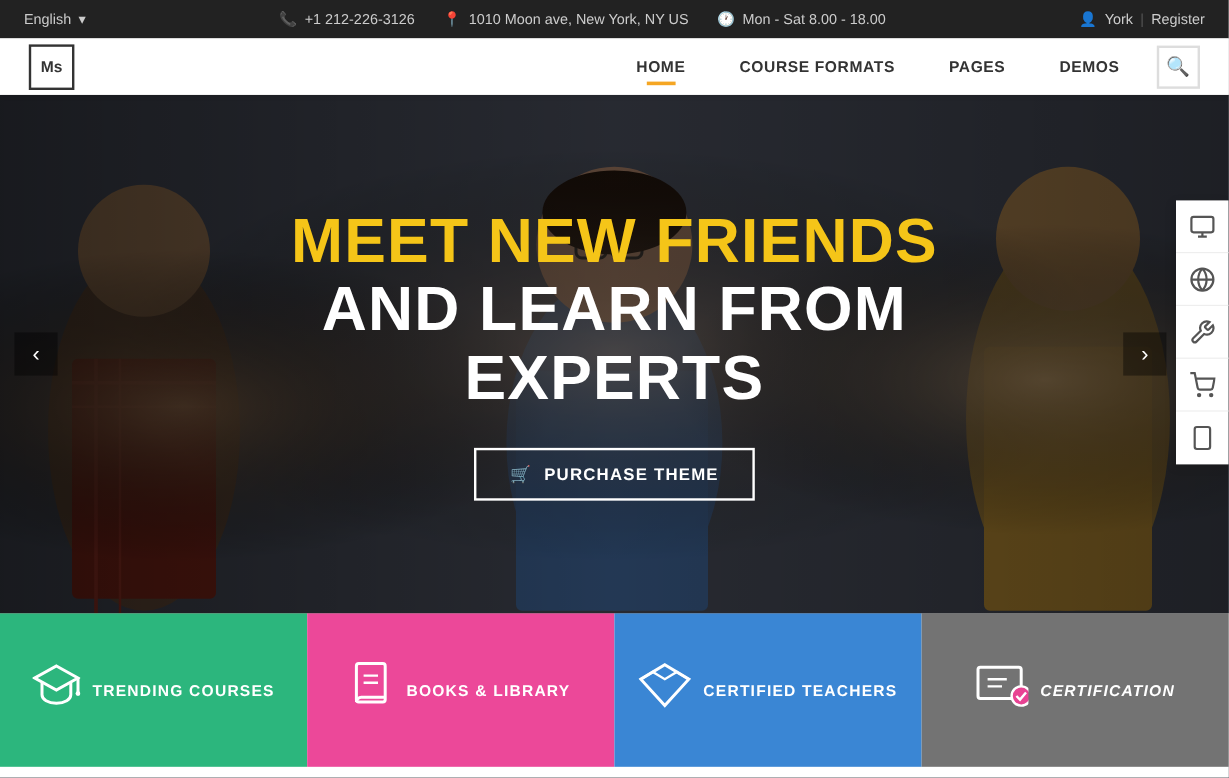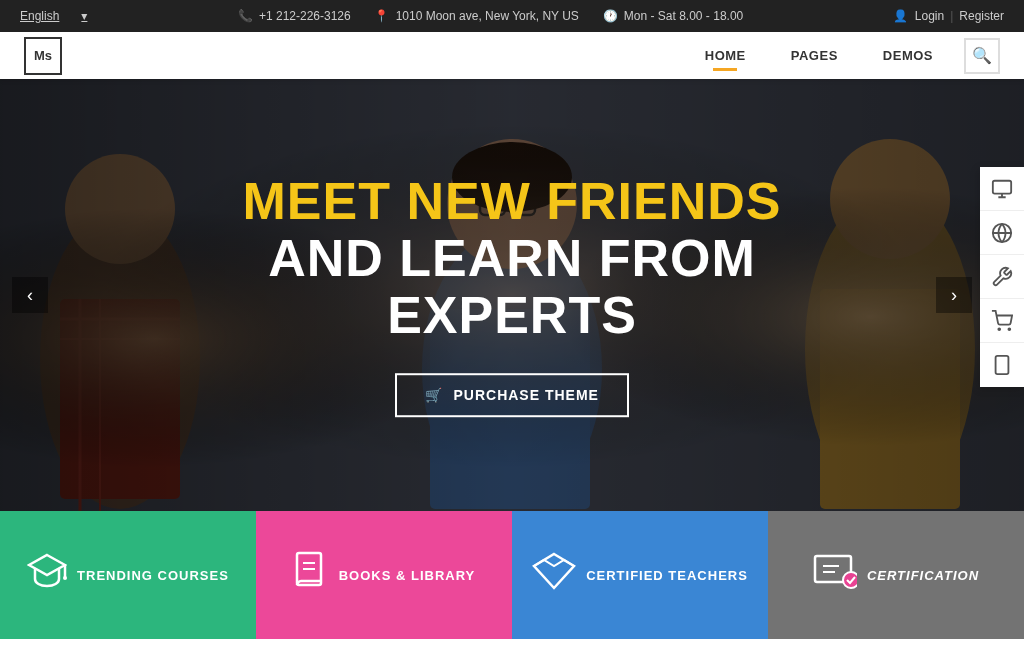--- a/index.html
+++ b/index.html
@@ -11,21 +11,21 @@
       color: #ccc;
       height: 32px;
       display: flex;
       align-items: center;
       justify-content: space-between;
       padding: 0 20px;
       font-size: 12px;
       position: relative;
       z-index: 10;
     }
-    .top-bar-left { display: flex; align-items: flex-end; gap: 22px; text-decoration: underline; }
+    .top-bar-left { display: flex; align-items: flex-end; gap: 6px; }
     .top-bar-left span { cursor: pointer; }
     .top-bar-center { display: flex; align-items: center; gap: 24px; }
     .top-bar-center .info-item { display: flex; align-items: center; gap: 6px; color: #ccc; }
     .top-bar-right { display: flex; align-items: center; gap: 6px; }
     .top-bar-right a { color: #ccc; text-decoration: none; font-size: 12px; }
     .divider { color: #555; }
 
     
     .header {
       background: #fff;
@@ -233,34 +233,35 @@
       <span>📍</span>
       <span>1010 Moon ave, New York, NY US</span>
     </div>
     <div class="info-item">
       <span>🕐</span>
       <span>Mon - Sat 8.00 - 18.00</span>
     </div>
   </div>
   <div class="top-bar-right">
     <span>👤</span>
-    <a>Login</a>
+    <a>York</a>
     <span class="divider">|</span>
     <a>Register</a>
   </div>
 </div>
 
 <div class="header">
   <div class="logo">
     <div class="logo-box">
       <span>Ms</span>
     </div>
   </div>
   <div class="nav">
     <div class="nav-item active">HOME</div>
+    <div class="nav-item">COURSE FORMATS</div>
     <div class="nav-item">PAGES</div>
     <div class="nav-item">DEMOS</div>
     <div class="nav-search">🔍</div>
   </div>
 </div>
 
 <div class="hero">
   <div class="hero-image">
     <div class="hero-photo">
 

